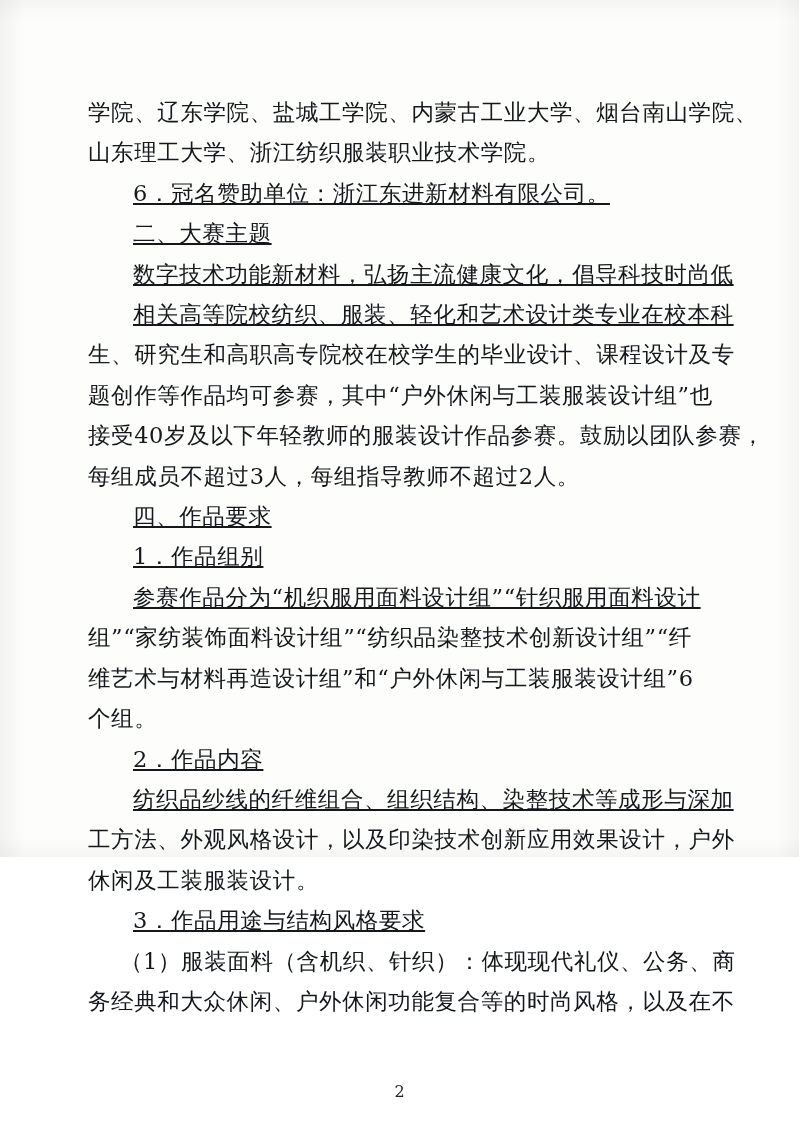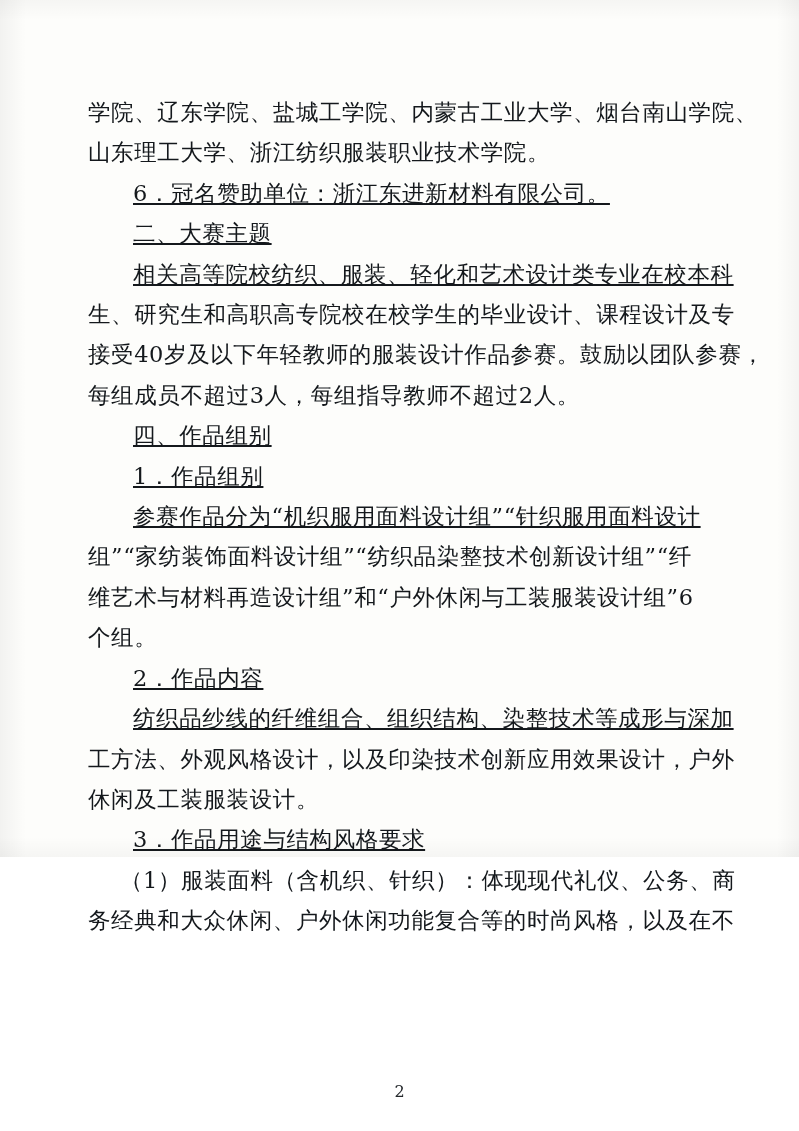--- a/index.html
+++ b/index.html
@@ -66,25 +66,27 @@
 </style>
 </head>
 <body>
 
 <div class="page">
   <div class="content">
     <div class="line">学院、辽东学院、盐城工学院、内蒙古工业大学、烟台南山学院、</div>
     <div class="line">山东理工大学、浙江纺织服装职业技术学院。</div>
     <div class="line indent">6．冠名赞助单位：浙江东进新材料有限公司。</div>
     <div class="line indent">二、大赛主题</div>
+    <div class="line indent">数字技术功能新材料，弘扬主流健康文化，倡导科技时尚低</div>
     <div class="line indent">相关高等院校纺织、服装、轻化和艺术设计类专业在校本科</div>
     <div class="line">生、研究生和高职高专院校在校学生的毕业设计、课程设计及专</div>
+    <div class="line">题创作等作品均可参赛，其中“户外休闲与工装服装设计组”也</div>
     <div class="line">接受40岁及以下年轻教师的服装设计作品参赛。鼓励以团队参赛，</div>
     <div class="line">每组成员不超过3人，每组指导教师不超过2人。</div>
-    <div class="line indent">四、作品组别</div>
+    <div class="line indent">四、作品要求</div>
     <div class="line indent">1．作品组别</div>
     <div class="line indent">参赛作品分为“机织服用面料设计组”“针织服用面料设计</div>
     <div class="line">组”“家纺装饰面料设计组”“纺织品染整技术创新设计组”“纤</div>
     <div class="line">维艺术与材料再造设计组”和“户外休闲与工装服装设计组”6</div>
     <div class="line">个组。</div>
     <div class="line indent">2．作品内容</div>
     <div class="line indent">纺织品纱线的纤维组合、组织结构、染整技术等成形与深加</div>
     <div class="line">工方法、外观风格设计，以及印染技术创新应用效果设计，户外</div>
     <div class="line">休闲及工装服装设计。</div>
     <div class="line indent">3．作品用途与结构风格要求</div>

